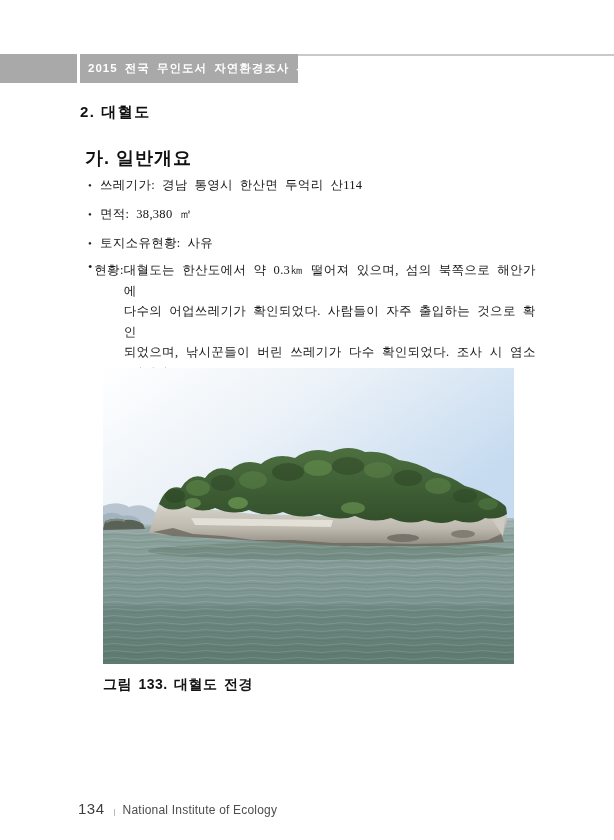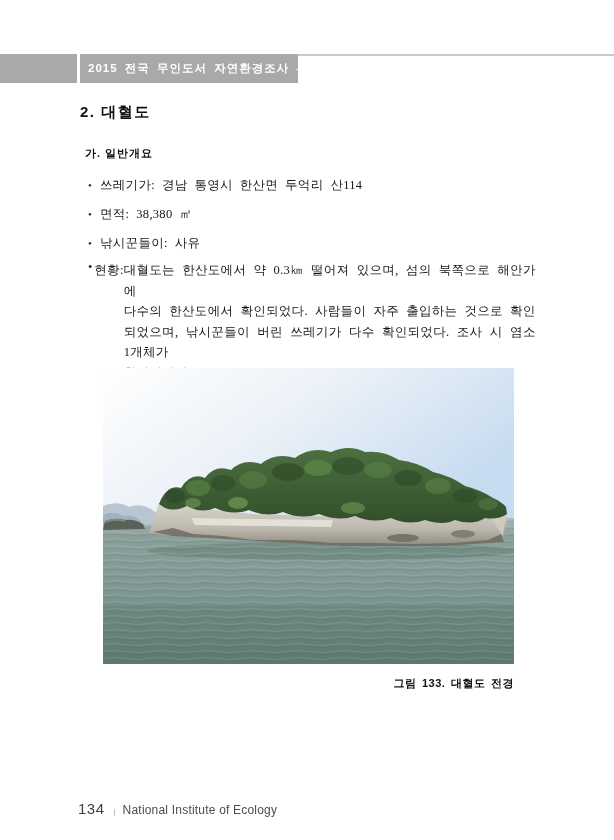--- a/index.html
+++ b/index.html
@@ -21,42 +21,42 @@
                         word-spacing: 3px; white-space: nowrap; }
   .header-rule { position: absolute; left: 298px; top: 54px; width: 316px; height: 2px;
                  background: var(--header-rule, #c9c9c9); }
 
   
   .page-title { position: absolute; left: 80px; top: 103px;
                 font-family: "Liberation Sans", sans-serif;
                 font-size: 15px; font-weight: 700; letter-spacing: 1.5px; color: #111; }
   .section-heading { position: absolute; left: 85px; top: 146px;
                      font-family: "Liberation Sans", sans-serif;
-                     font-size: 11px; font-weight: 700; letter-spacing: 1px; color: #111; }
+                     font-size: 18px; font-weight: 700; letter-spacing: 1px; color: #111; }
 
   
   .overview { position: absolute; left: 88px; top: 175px; width: 458px;
               font-size: 12.5px; letter-spacing: 0.3px; word-spacing: 3.5px; color: #161616; }
   .ov-row { position: absolute; left: 0; display: flex; align-items: flex-start; white-space: nowrap; }
   .ov-row .bullet { width: 12px; font-size: 11px; line-height: 17px; color: #222; }
   .ov-row-0 { top: 2px; }
   .ov-row-1 { top: 31px; }
   .ov-row-2 { top: 60px; }
   .status-row { position: absolute; left: 0; top: 85px; display: flex; align-items: flex-start; }
   .status-label { flex: 0 0 31px; line-height: 20.5px; text-align: right; }
   .status-lines { width: 412px; }
   .status-lines .line { line-height: 20.5px; text-align: justify; text-align-last: justify; white-space: normal; }
   .status-lines .line:last-child { text-align-last: left; }
 
   
   .figure { position: absolute; left: 103px; top: 368px; width: 411px; }
   .figure svg { display: block; }
   .figure-caption { position: absolute; left: 103px; top: 676px; width: 411px;
-                    text-align: right; font-family: "Liberation Sans", sans-serif;
-                    font-size: 11px; font-weight: 700; letter-spacing: 0.5px;
+                    text-align: left; font-family: "Liberation Sans", sans-serif;
+                    font-size: 14px; font-weight: 700; letter-spacing: 0.5px;
                     word-spacing: 2px; color: #141414; }
 
   
   .footer { position: absolute; left: 78px; top: 776px; display: flex; align-items: baseline;
             font-family: "Liberation Sans", sans-serif; color: var(--footer-text, #4a4a4a); }
   .footer .page-num { font-size: 15px; font-weight: 400; letter-spacing: 0.5px; color: #3f3f3f; margin-top: 24px; }
   .footer .sep { font-size: 8px; color: #999; margin: 0 7px 0 9px; }
   .footer .org { font-size: 12px; letter-spacing: 0.2px; color: #4d4d4d; }
 </style>
 </head>
@@ -77,28 +77,28 @@
     <div class="ov-row ov-row-0">
       <span class="bullet">•</span>
       <span>쓰레기가: 경남 통영시 한산면 두억리 산114</span>
     </div>
     <div class="ov-row ov-row-1">
       <span class="bullet">•</span>
       <span>면적: 38,380 ㎡</span>
     </div>
     <div class="ov-row ov-row-2">
       <span class="bullet">•</span>
-      <span>낚시꾼들이: 사유</span>
+      <span>토지소유현황: 사유</span>
     </div>
     <div class="status-row">
       <span class="bullet">•</span>
       <span class="status-label">현황:</span>
       <div class="status-lines">
         <div class="line">대혈도는 한산도에서 약 0.3㎞ 떨어져 있으며, 섬의 북쪽으로 해안가에</div>
-        <div class="line">다수의 한산도에서 확인되었다. 사람들이 자주 출입하는 것으로 확인</div>
+        <div class="line">다수의 어업쓰레기가 확인되었다. 사람들이 자주 출입하는 것으로 확인</div>
         <div class="line">되었으며, 낚시꾼들이 버린 쓰레기가 다수 확인되었다. 조사 시 염소 1개체가</div>
         <div class="line">확인되었다.</div>
       </div>
     </div>
   </div>
 
   <div class="figure">
     <svg viewBox="0 0 411 296" width="411" height="296" role="img" aria-label="바다에서 바라본 대혈도 전경 사진">
       <defs>
         <linearGradient id="sky" x1="0" y1="0" x2="1" y2="0.55">

